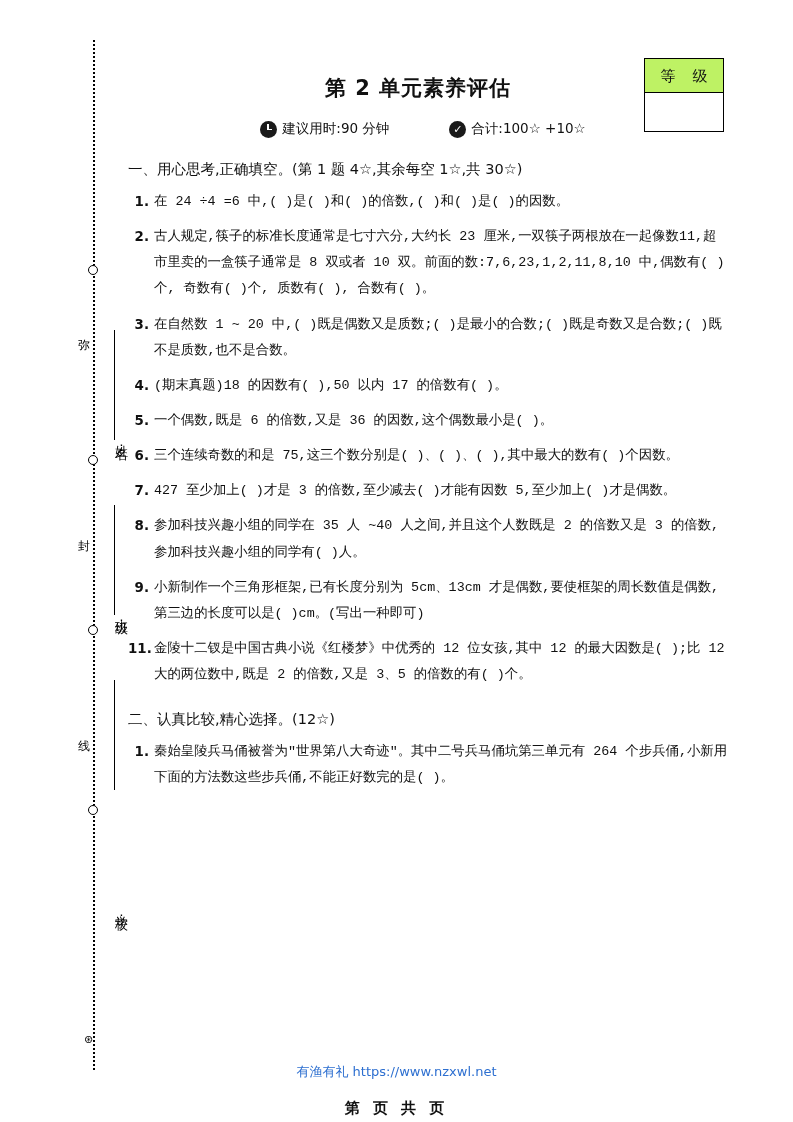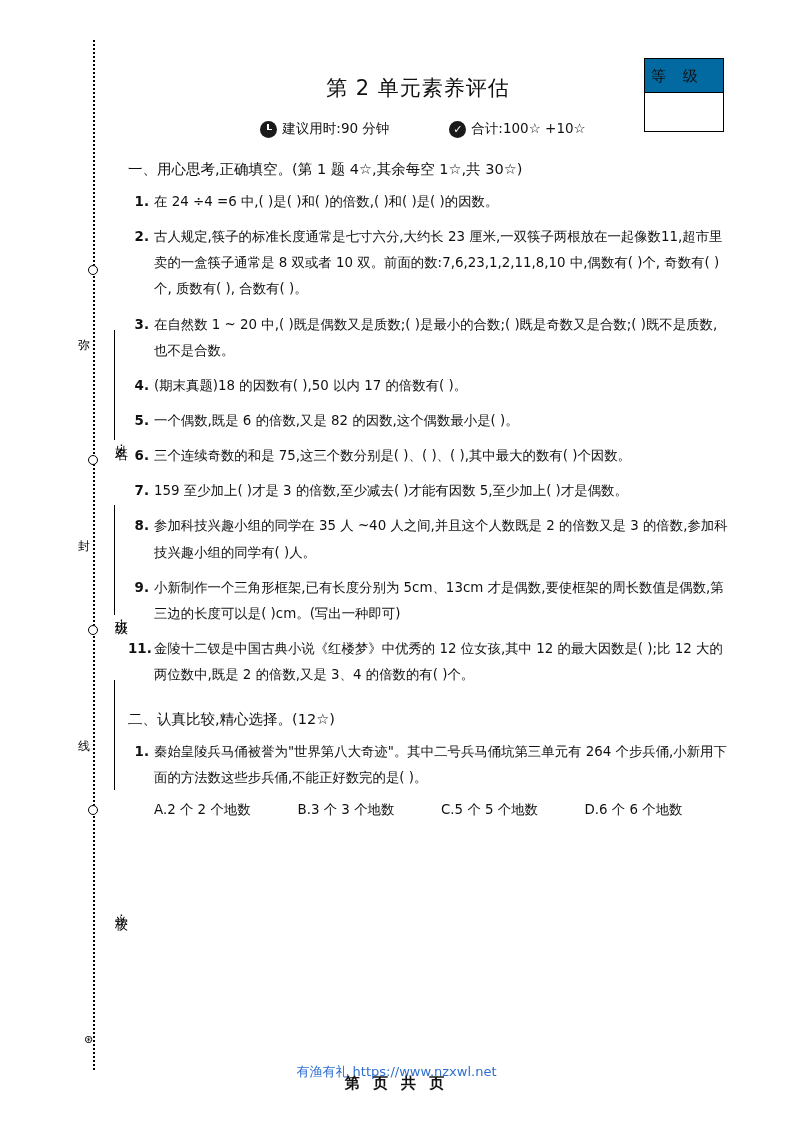--- a/index.html
+++ b/index.html
@@ -83,32 +83,33 @@
   .grade-box {
     position: absolute;
     right: 4px;
     top: 10px;
     width: 80px;
     border: 1.5px solid #000;
   }
   .grade-box .gb-head {
     height: 34px;
     line-height: 34px;
+    text-align: center;
     font-size: 15px;
     letter-spacing: 6px;
     border-bottom: 1.5px solid #000;
-    background: #0369a1;
+    background: #bef264;
     padding-left: 6px;
   }
   .grade-box .gb-body { height: 38px; }
 
   .title {
     text-align: center;
     font-size: 21px;
-    font-weight: normal;
+    font-weight: bold;
     letter-spacing: 1px;
     margin: 26px 0 8px 0;
     padding-right: 20px;
   }
 
   .meta-row {
     display: flex;
     justify-content: center;
     gap: 60px;
     margin-top: 18px;
@@ -162,21 +163,21 @@
     font-size: 13.4px;
     line-height: 1.95;
   }
   li.q .num {
     flex: 0 0 auto;
     width: 26px;
     text-align: right;
     padding-right: 5px;
     font-weight: bold;
   }
-  li.q .body { flex: 1 1 auto; }
+  li.q .body { flex: 1 1 auto; font-family: Liberation Mono, monospace; }
 
   .choices {
     display: flex;
     margin-top: 4px;
     padding-left: 26px;
     font-size: 13.4px;
   }
   .choices span { flex: 1 1 0; }
 
   .boxpair {
@@ -198,21 +199,21 @@
     position: absolute;
     left: 0; right: 0;
     top: 1063px;
     text-align: center;
     font-size: 13px;
     color: #2d6fd0;
   }
   .pagefoot {
     position: absolute;
     left: 0; right: 0;
-    top: 1074px;
+    top: 1099px;
     text-align: center;
     font-size: 15px;
     font-weight: bold;
     letter-spacing: 4px;
   }
 </style>
 </head>
 <body>
 
 <div class="left-col">
@@ -271,56 +272,50 @@
     <li class="q">
       <span class="num">3.</span>
       <span class="body">在自然数 1 ~ 20 中,(          )既是偶数又是质数;(          )是最小的合数;(          )既是奇数又是合数;(          )既不是质数,也不是合数。</span>
     </li>
     <li class="q">
       <span class="num">4.</span>
       <span class="body">(期末真题)18 的因数有(                    ),50 以内 17 的倍数有(          )。</span>
     </li>
     <li class="q">
       <span class="num">5.</span>
-      <span class="body">一个偶数,既是 6 的倍数,又是 82 的因数,这个偶数最小是(          )。</span>
+      <span class="body">一个偶数,既是 6 的倍数,又是 36 的因数,这个偶数最小是(          )。</span>
     </li>
     <li class="q">
       <span class="num">6.</span>
       <span class="body">三个连续奇数的和是 75,这三个数分别是(          )、(          )、(          ),其中最大的数有(          )个因数。</span>
     </li>
     <li class="q">
       <span class="num">7.</span>
-      <span class="body">159 至少加上(          )才是 3 的倍数,至少减去(          )才能有因数 5,至少加上(          )才是偶数。</span>
+      <span class="body">427 至少加上(          )才是 3 的倍数,至少减去(          )才能有因数 5,至少加上(          )才是偶数。</span>
     </li>
     <li class="q">
       <span class="num">8.</span>
       <span class="body">参加科技兴趣小组的同学在 35 人 ~40 人之间,并且这个人数既是 2 的倍数又是 3 的倍数,参加科技兴趣小组的同学有(          )人。</span>
     </li>
     <li class="q">
       <span class="num">9.</span>
       <span class="body">小新制作一个三角形框架,已有长度分别为 5cm、13cm 才是偶数,要使框架的周长数值是偶数,第三边的长度可以是(          )cm。(写出一种即可)</span>
     </li>
 
 
     <li class="q">
       <span class="num">11.</span>
-      <span class="body">金陵十二钗是中国古典小说《红楼梦》中优秀的 12 位女孩,其中 12 的最大因数是(          );比 12 大的两位数中,既是 2 的倍数,又是 3、4 的倍数的有(          )个。</span>
+      <span class="body">金陵十二钗是中国古典小说《红楼梦》中优秀的 12 位女孩,其中 12 的最大因数是(          );比 12 大的两位数中,既是 2 的倍数,又是 3、5 的倍数的有(          )个。</span>
     </li>
   </ol>
 
   <div class="sec-head">二、认真比较,精心选择。(12☆)</div>
   <ol class="qlist">
     <li class="q">
       <span class="num">1.</span>
       <span class="body">秦始皇陵兵马俑被誉为"世界第八大奇迹"。其中二号兵马俑坑第三单元有 264 个步兵俑,小新用下面的方法数这些步兵俑,不能正好数完的是(          )。</span>
     </li>
   </ol>
-  <div class="choices">
-    <span>A.2 个 2 个地数</span>
-    <span>B.3 个 3 个地数</span>
-    <span>C.5 个 5 个地数</span>
-    <span>D.6 个 6 个地数</span>
-  </div>
 
 </div>
 
 <div class="watermark">有渔有礼 https://www.nzxwl.net</div>
 <div class="pagefoot">第 页 共 页</div>
 
 </body></html>

